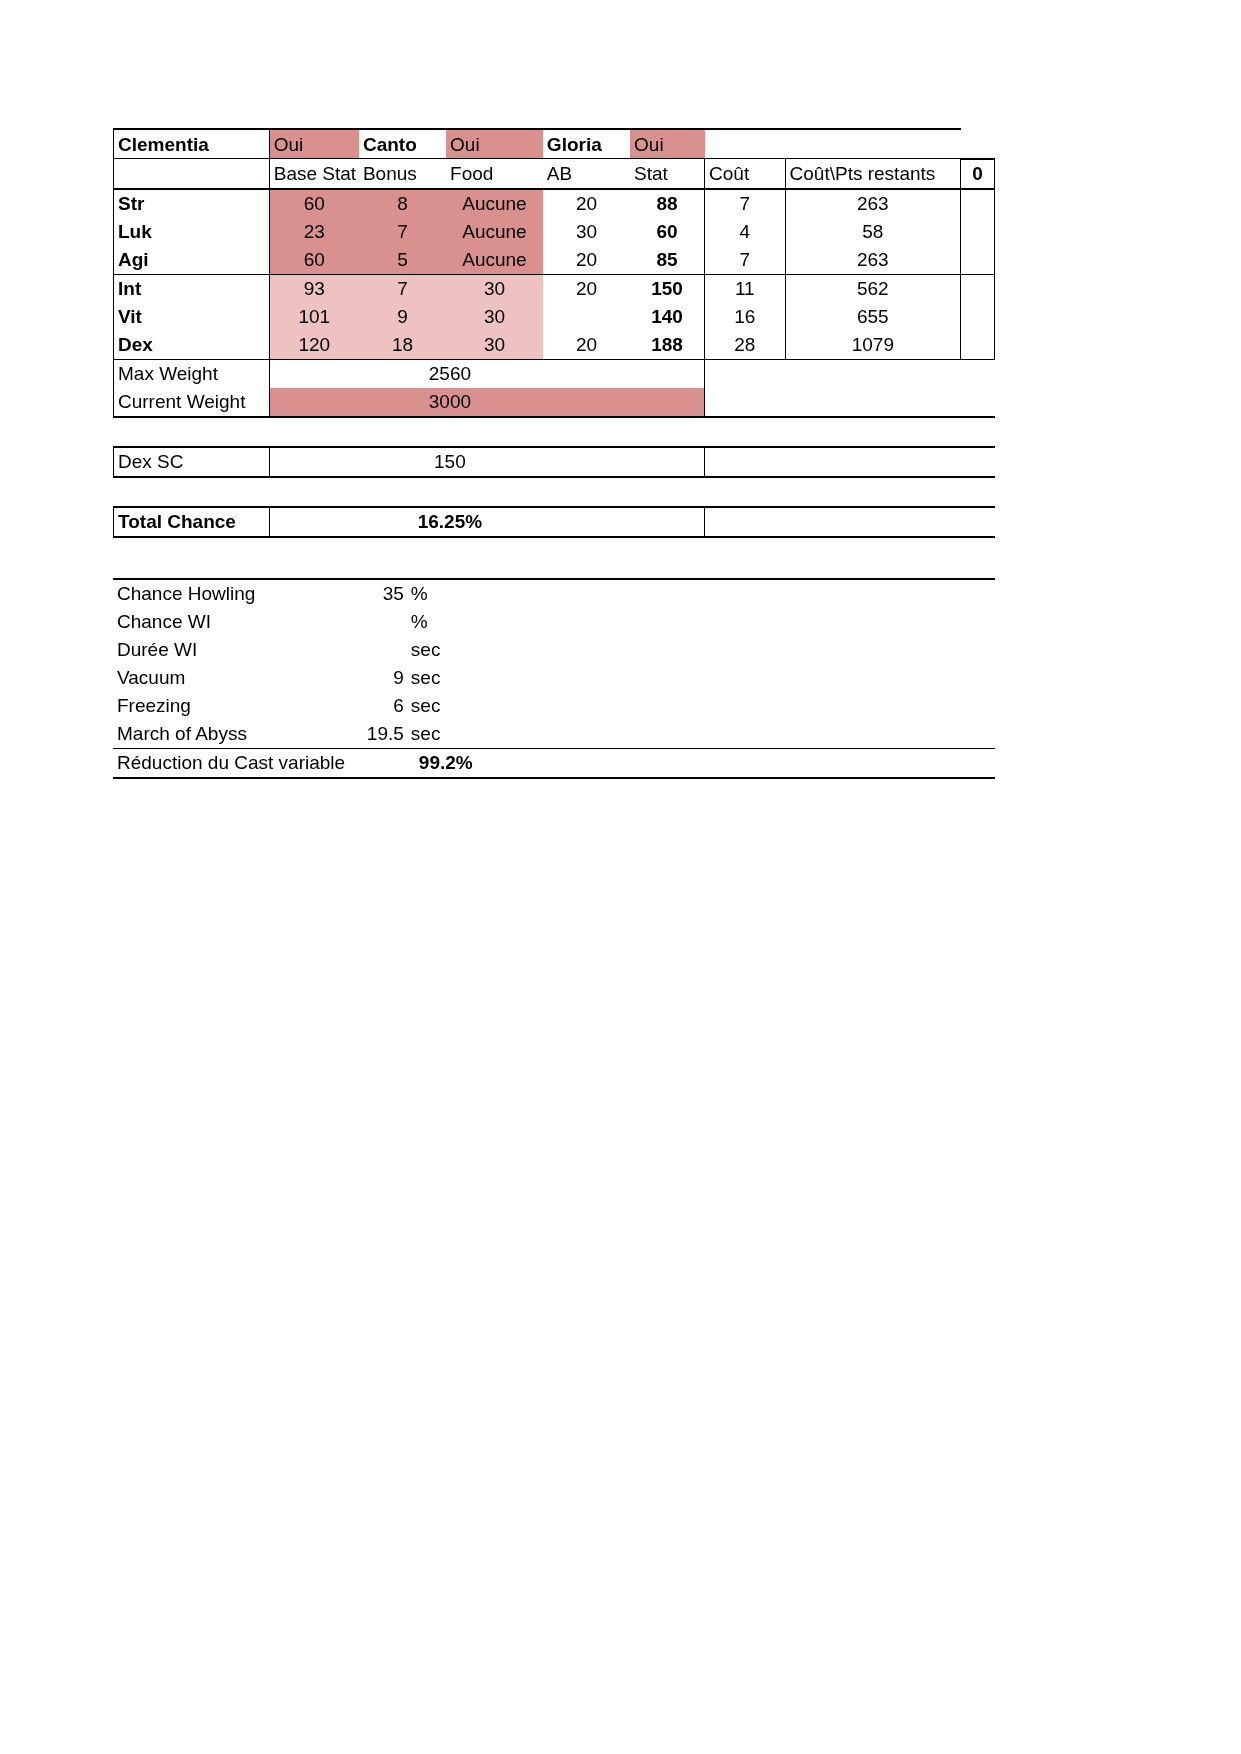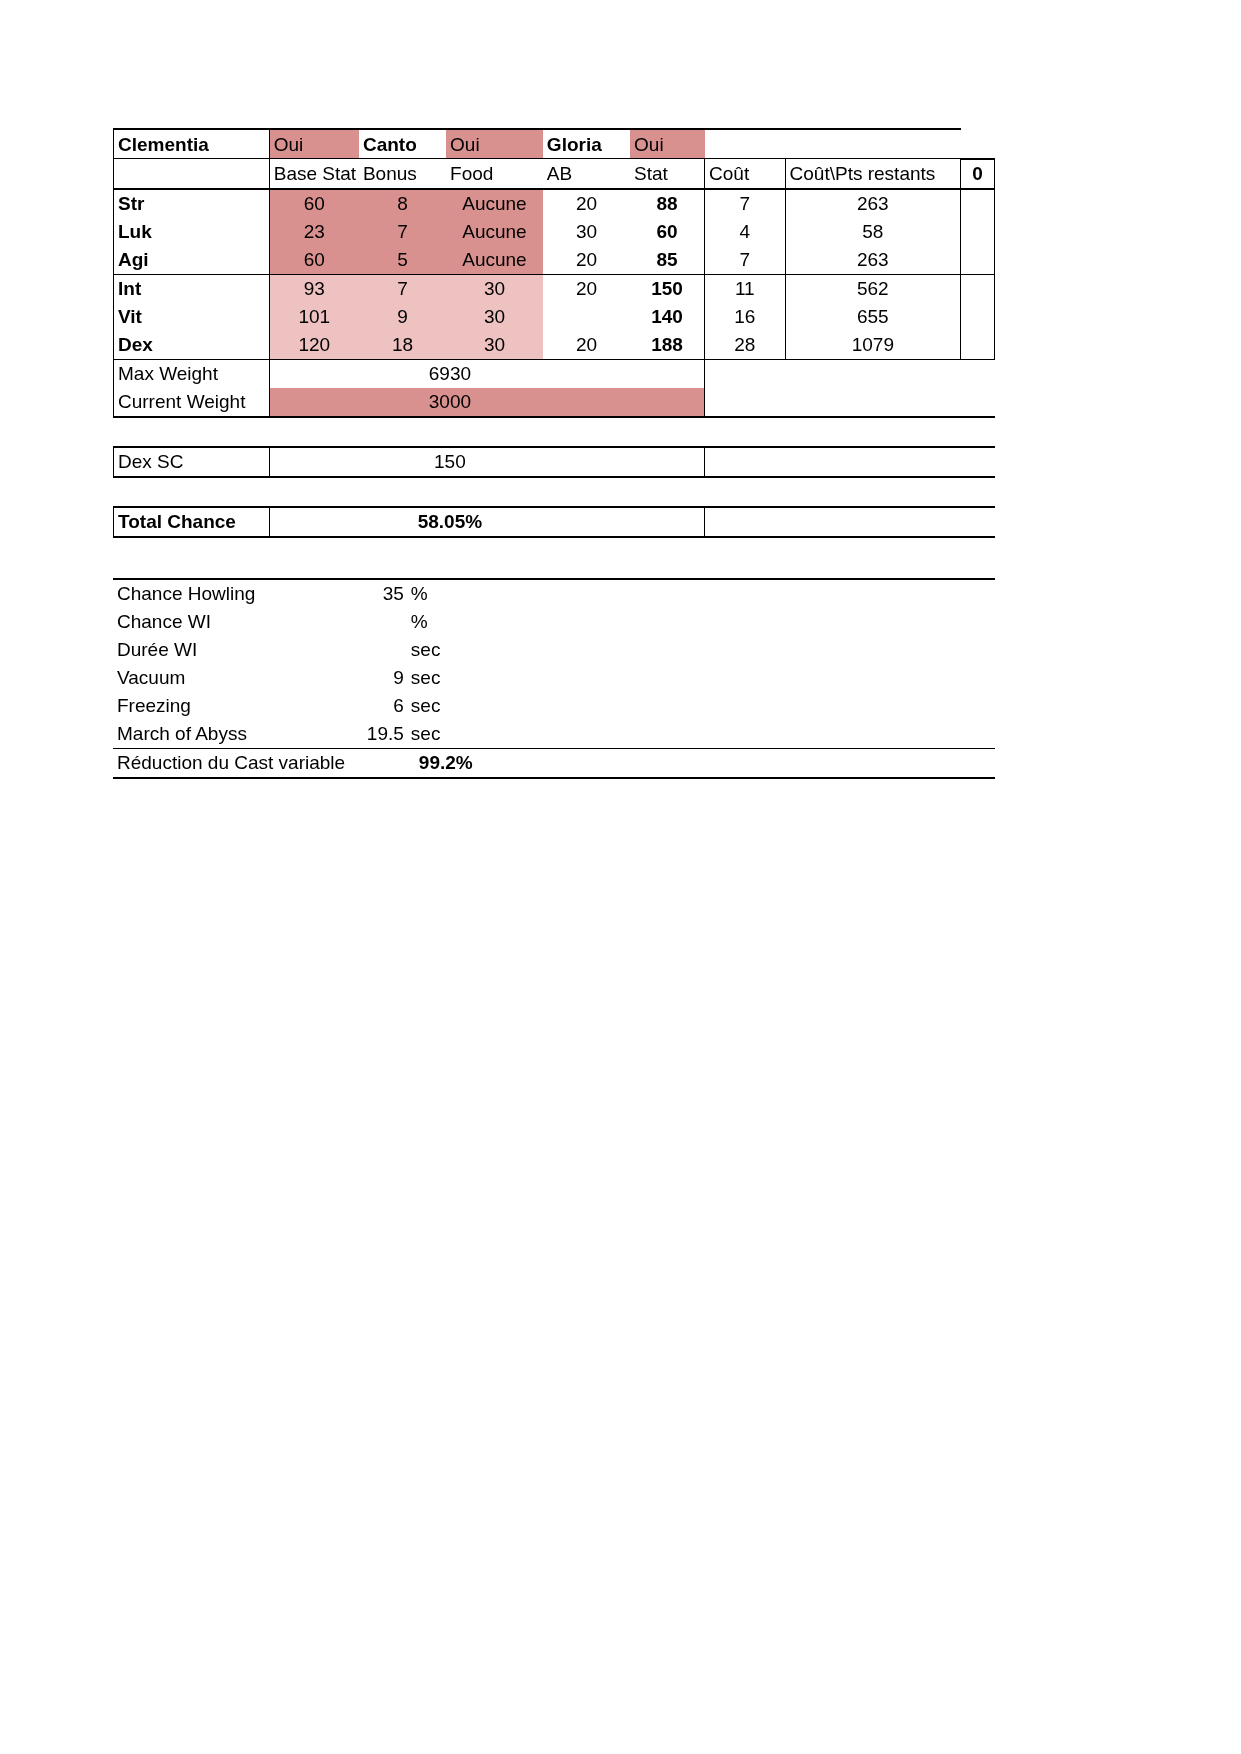--- a/index.html
+++ b/index.html
@@ -194,21 +194,21 @@
         <td class="ta-c fill-light bb-thin">30</td>
         <td class="ta-c bb-thin">20</td>
         <td class="ta-c b br bb-thin">188</td>
         <td class="ta-c br bb-thin">28</td>
         <td class="ta-c br bb-thin">1079</td>
         <td class="br bb-thin"></td>
       </tr>
 
       <tr>
         <td class="ta-l bl br">Max Weight</td>
-        <td class="ta-c" colspan="4">6930</td>
+        <td class="ta-c" colspan="4">2560</td>
         <td class="br"></td>
         <td></td>
         <td></td>
         <td></td>
       </tr>
 
       <tr>
         <td class="ta-l bl br bb">Current Weight</td>
         <td class="ta-c fill-dark bb" colspan="4">3000</td>
         <td class="fill-dark br bb"></td>
@@ -229,21 +229,21 @@
         <td class="bt bb"></td>
         <td class="bt bb"></td>
       </tr>
 
       <tr class="spacer-row">
         <td colspan="9"></td>
       </tr>
 
       <tr>
         <td class="ta-l b bl br bt bb">Total Chance</td>
-        <td class="ta-c b bt bb" colspan="4">58.05%</td>
+        <td class="ta-c b bt bb" colspan="4">16.25%</td>
         <td class="br bt bb"></td>
         <td class="bt bb"></td>
         <td class="bt bb"></td>
         <td class="bt bb"></td>
       </tr>
 
       <tr class="spacer-row">
         <td colspan="9"></td>
       </tr>
     </tbody>

